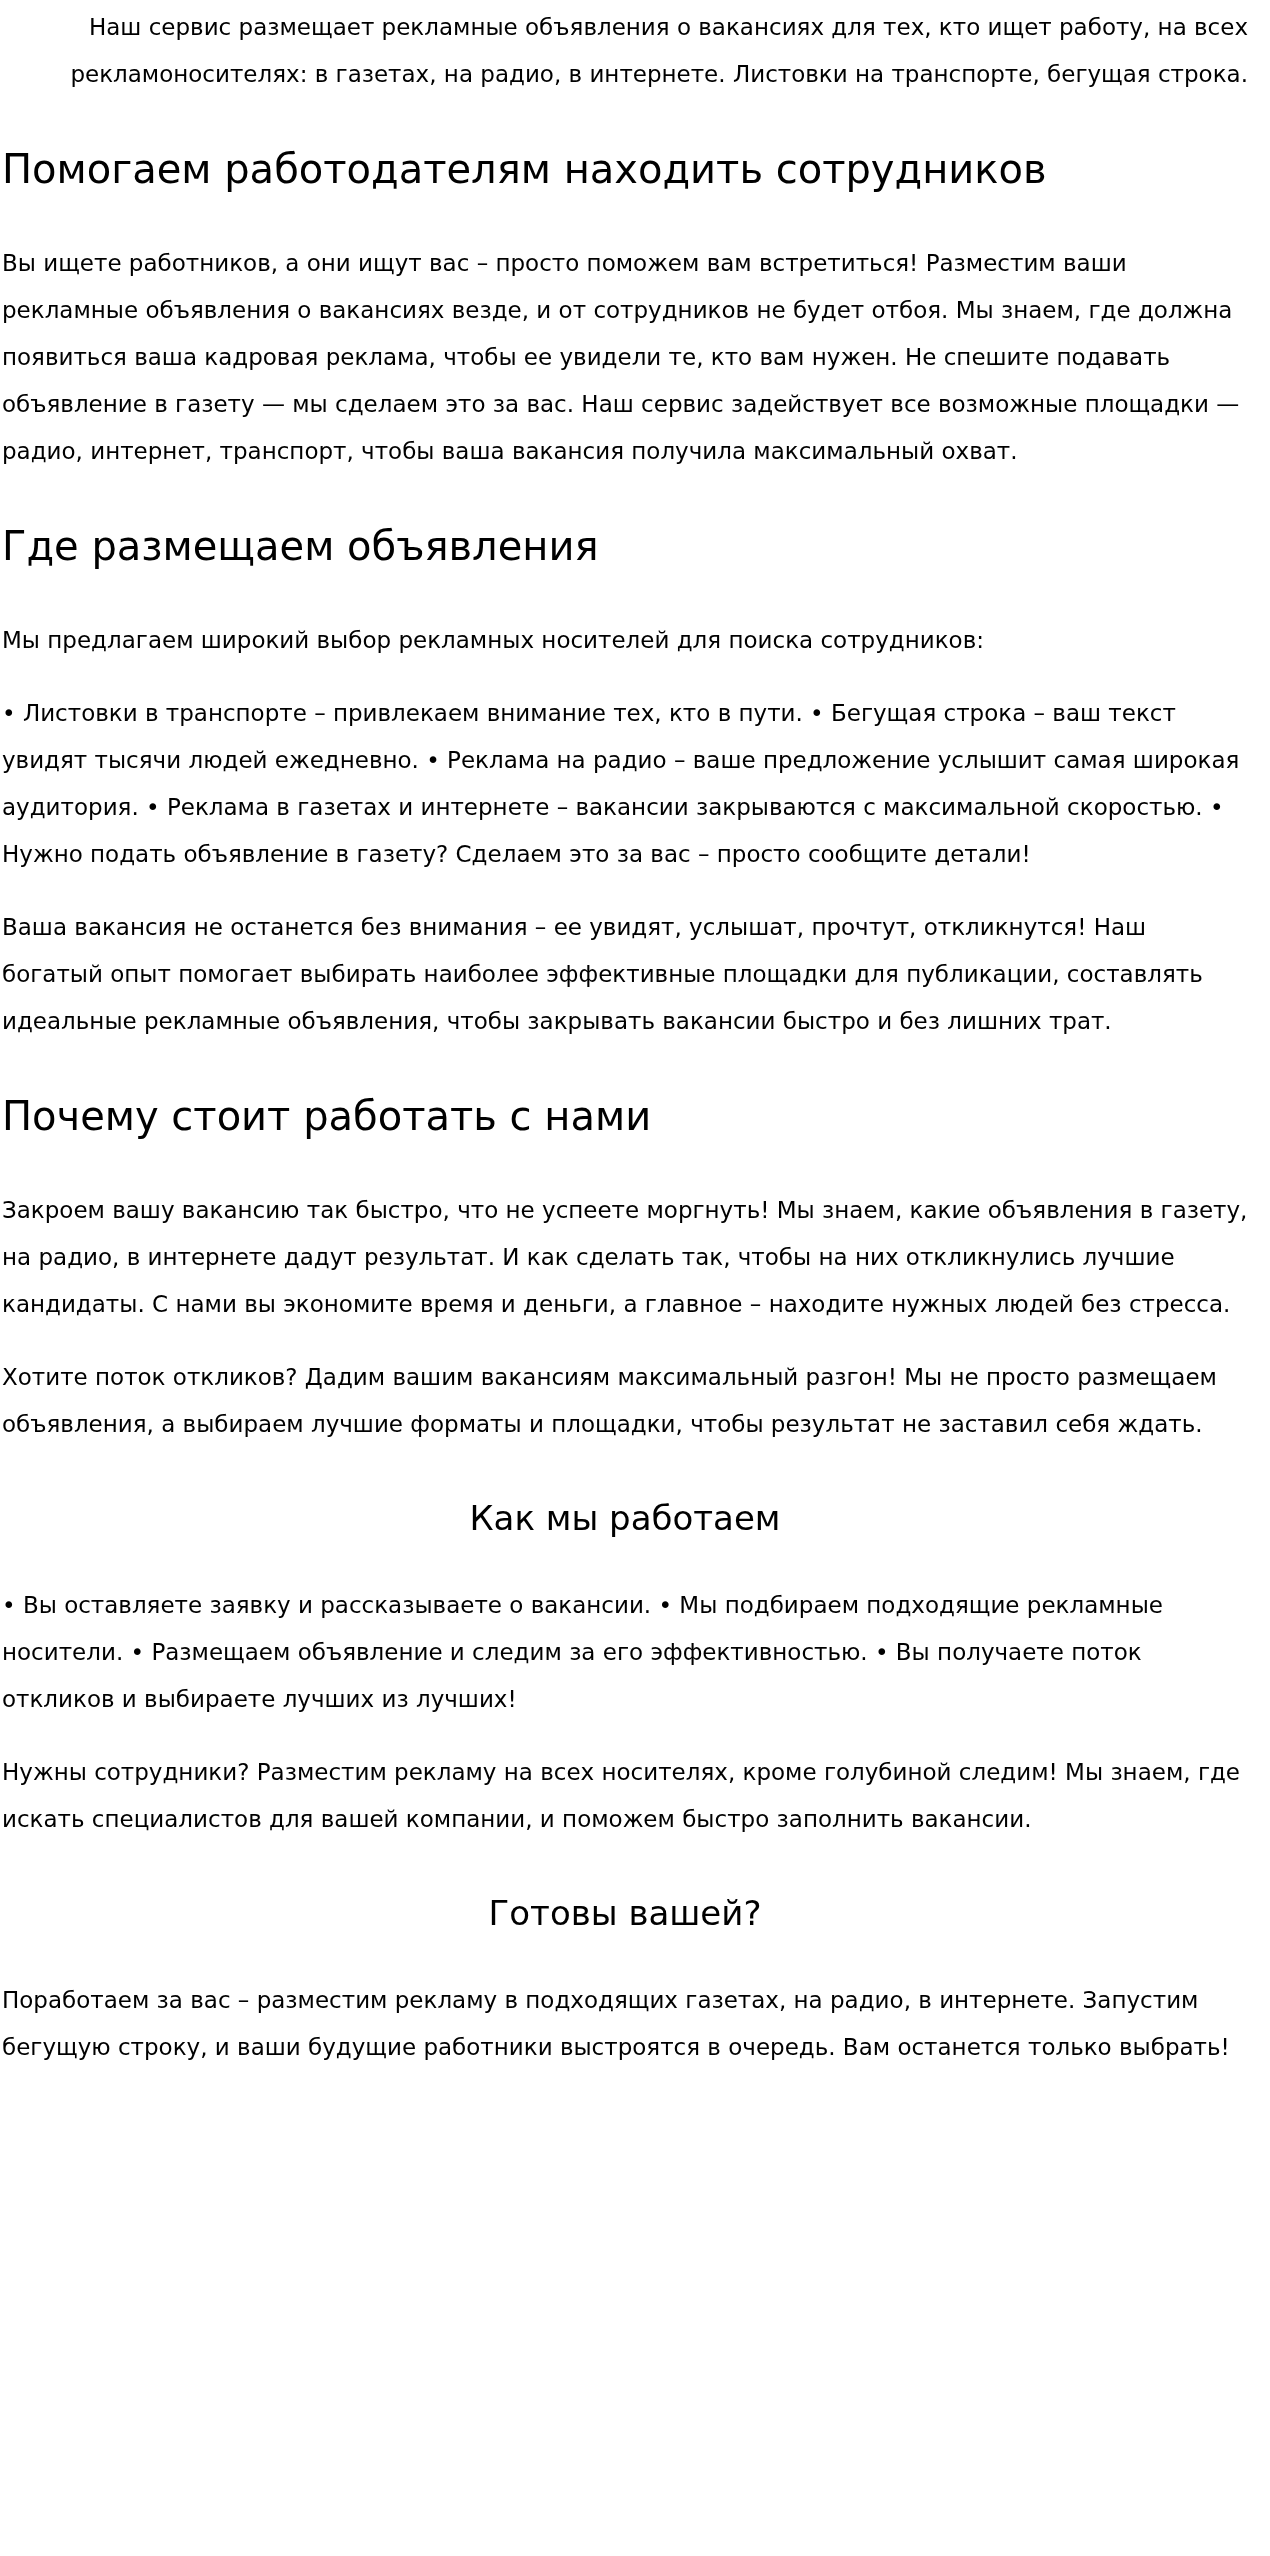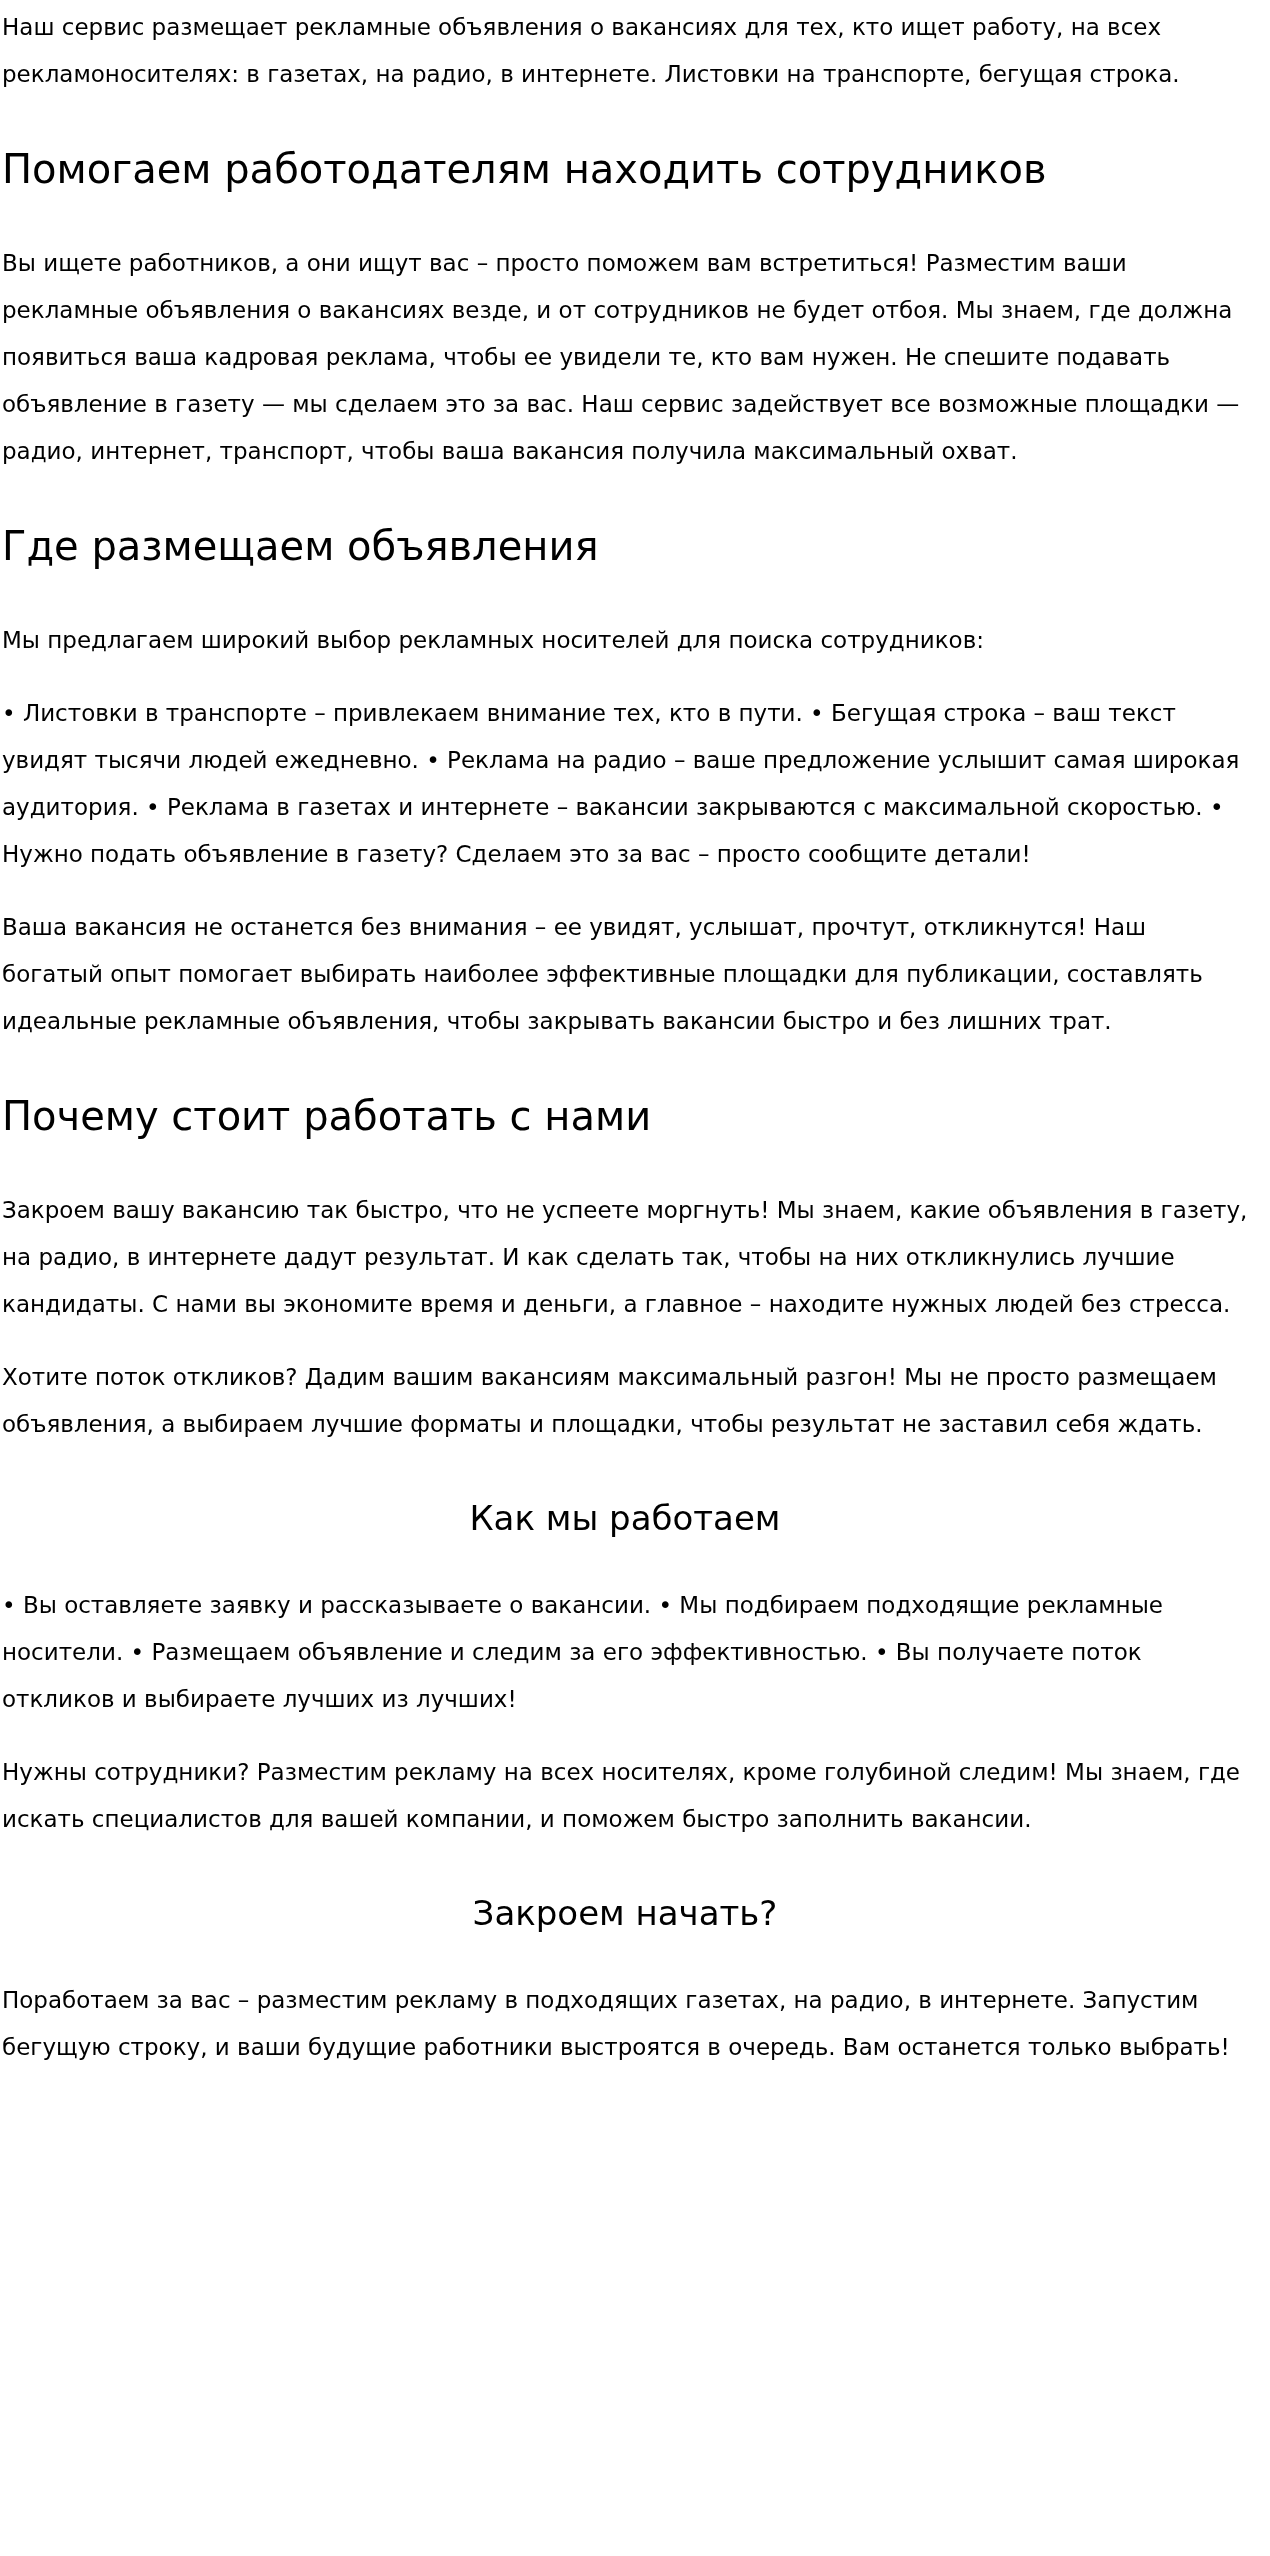--- a/index.html
+++ b/index.html
@@ -13,21 +13,21 @@
     background: #ffffff;
     color: #000000;
     font-family: "DejaVu Sans", "Liberation Sans", sans-serif;
     -webkit-font-smoothing: antialiased;
   }
   .doc {
     box-sizing: border-box;
     width: 1270px;
     padding: 4px 22px 24px 2px;
   }
-  .doc > :first-child { margin-top: 0; }
+  .doc > :first-child { margin-top: 0; text-align: right; }
 
   
   .para {
     font-size: 23px;
     line-height: 47px;
     font-weight: 400;
     margin: 26px 0;
     max-width: 1248px;
     word-spacing: normal;
   }
@@ -61,15 +61,15 @@
   <h1 class="head-lg">Где размещаем объявления</h1>
   <p class="para">Мы предлагаем широкий выбор рекламных носителей для поиска сотрудников:</p>
   <p class="para">• Листовки в транспорте – привлекаем внимание тех, кто в пути. • Бегущая строка – ваш текст увидят тысячи людей ежедневно. • Реклама на радио – ваше предложение услышит самая широкая аудитория. • Реклама в газетах и интернете – вакансии закрываются с максимальной скоростью. • Нужно подать объявление в газету? Сделаем это за вас – просто сообщите детали!</p>
   <p class="para">Ваша вакансия не останется без внимания – ее увидят, услышат, прочтут, откликнутся! Наш богатый опыт помогает выбирать наиболее эффективные площадки для публикации, составлять идеальные рекламные объявления, чтобы закрывать вакансии быстро и без лишних трат.</p>
   <h1 class="head-lg">Почему стоит работать с нами</h1>
   <p class="para">Закроем вашу вакансию так быстро, что не успеете моргнуть! Мы знаем, какие объявления в газету, на радио, в интернете дадут результат. И как сделать так, чтобы на них откликнулись лучшие кандидаты. С нами вы экономите время и деньги, а главное – находите нужных людей без стресса.</p>
   <p class="para">Хотите поток откликов? Дадим вашим вакансиям максимальный разгон! Мы не просто размещаем объявления, а выбираем лучшие форматы и площадки, чтобы результат не заставил себя ждать.</p>
   <h2 class="head-md">Как мы работаем</h2>
   <p class="para">• Вы оставляете заявку и рассказываете о вакансии. • Мы подбираем подходящие рекламные носители. • Размещаем объявление и следим за его эффективностью. • Вы получаете поток откликов и выбираете лучших из лучших!</p>
   <p class="para">Нужны сотрудники? Разместим рекламу на всех носителях, кроме голубиной следим! Мы знаем, где искать специалистов для вашей компании, и поможем быстро заполнить вакансии.</p>
-  <h2 class="head-md">Закроем начать?</h2>
+  <h2 class="head-md">Готовы вашей?</h2>
   <p class="para">Поработаем за вас – разместим рекламу в подходящих газетах, на радио, в интернете. Запустим бегущую строку, и ваши будущие работники выстроятся в очередь. Вам останется только выбрать!</p>
 </main>
 
 </body></html>

